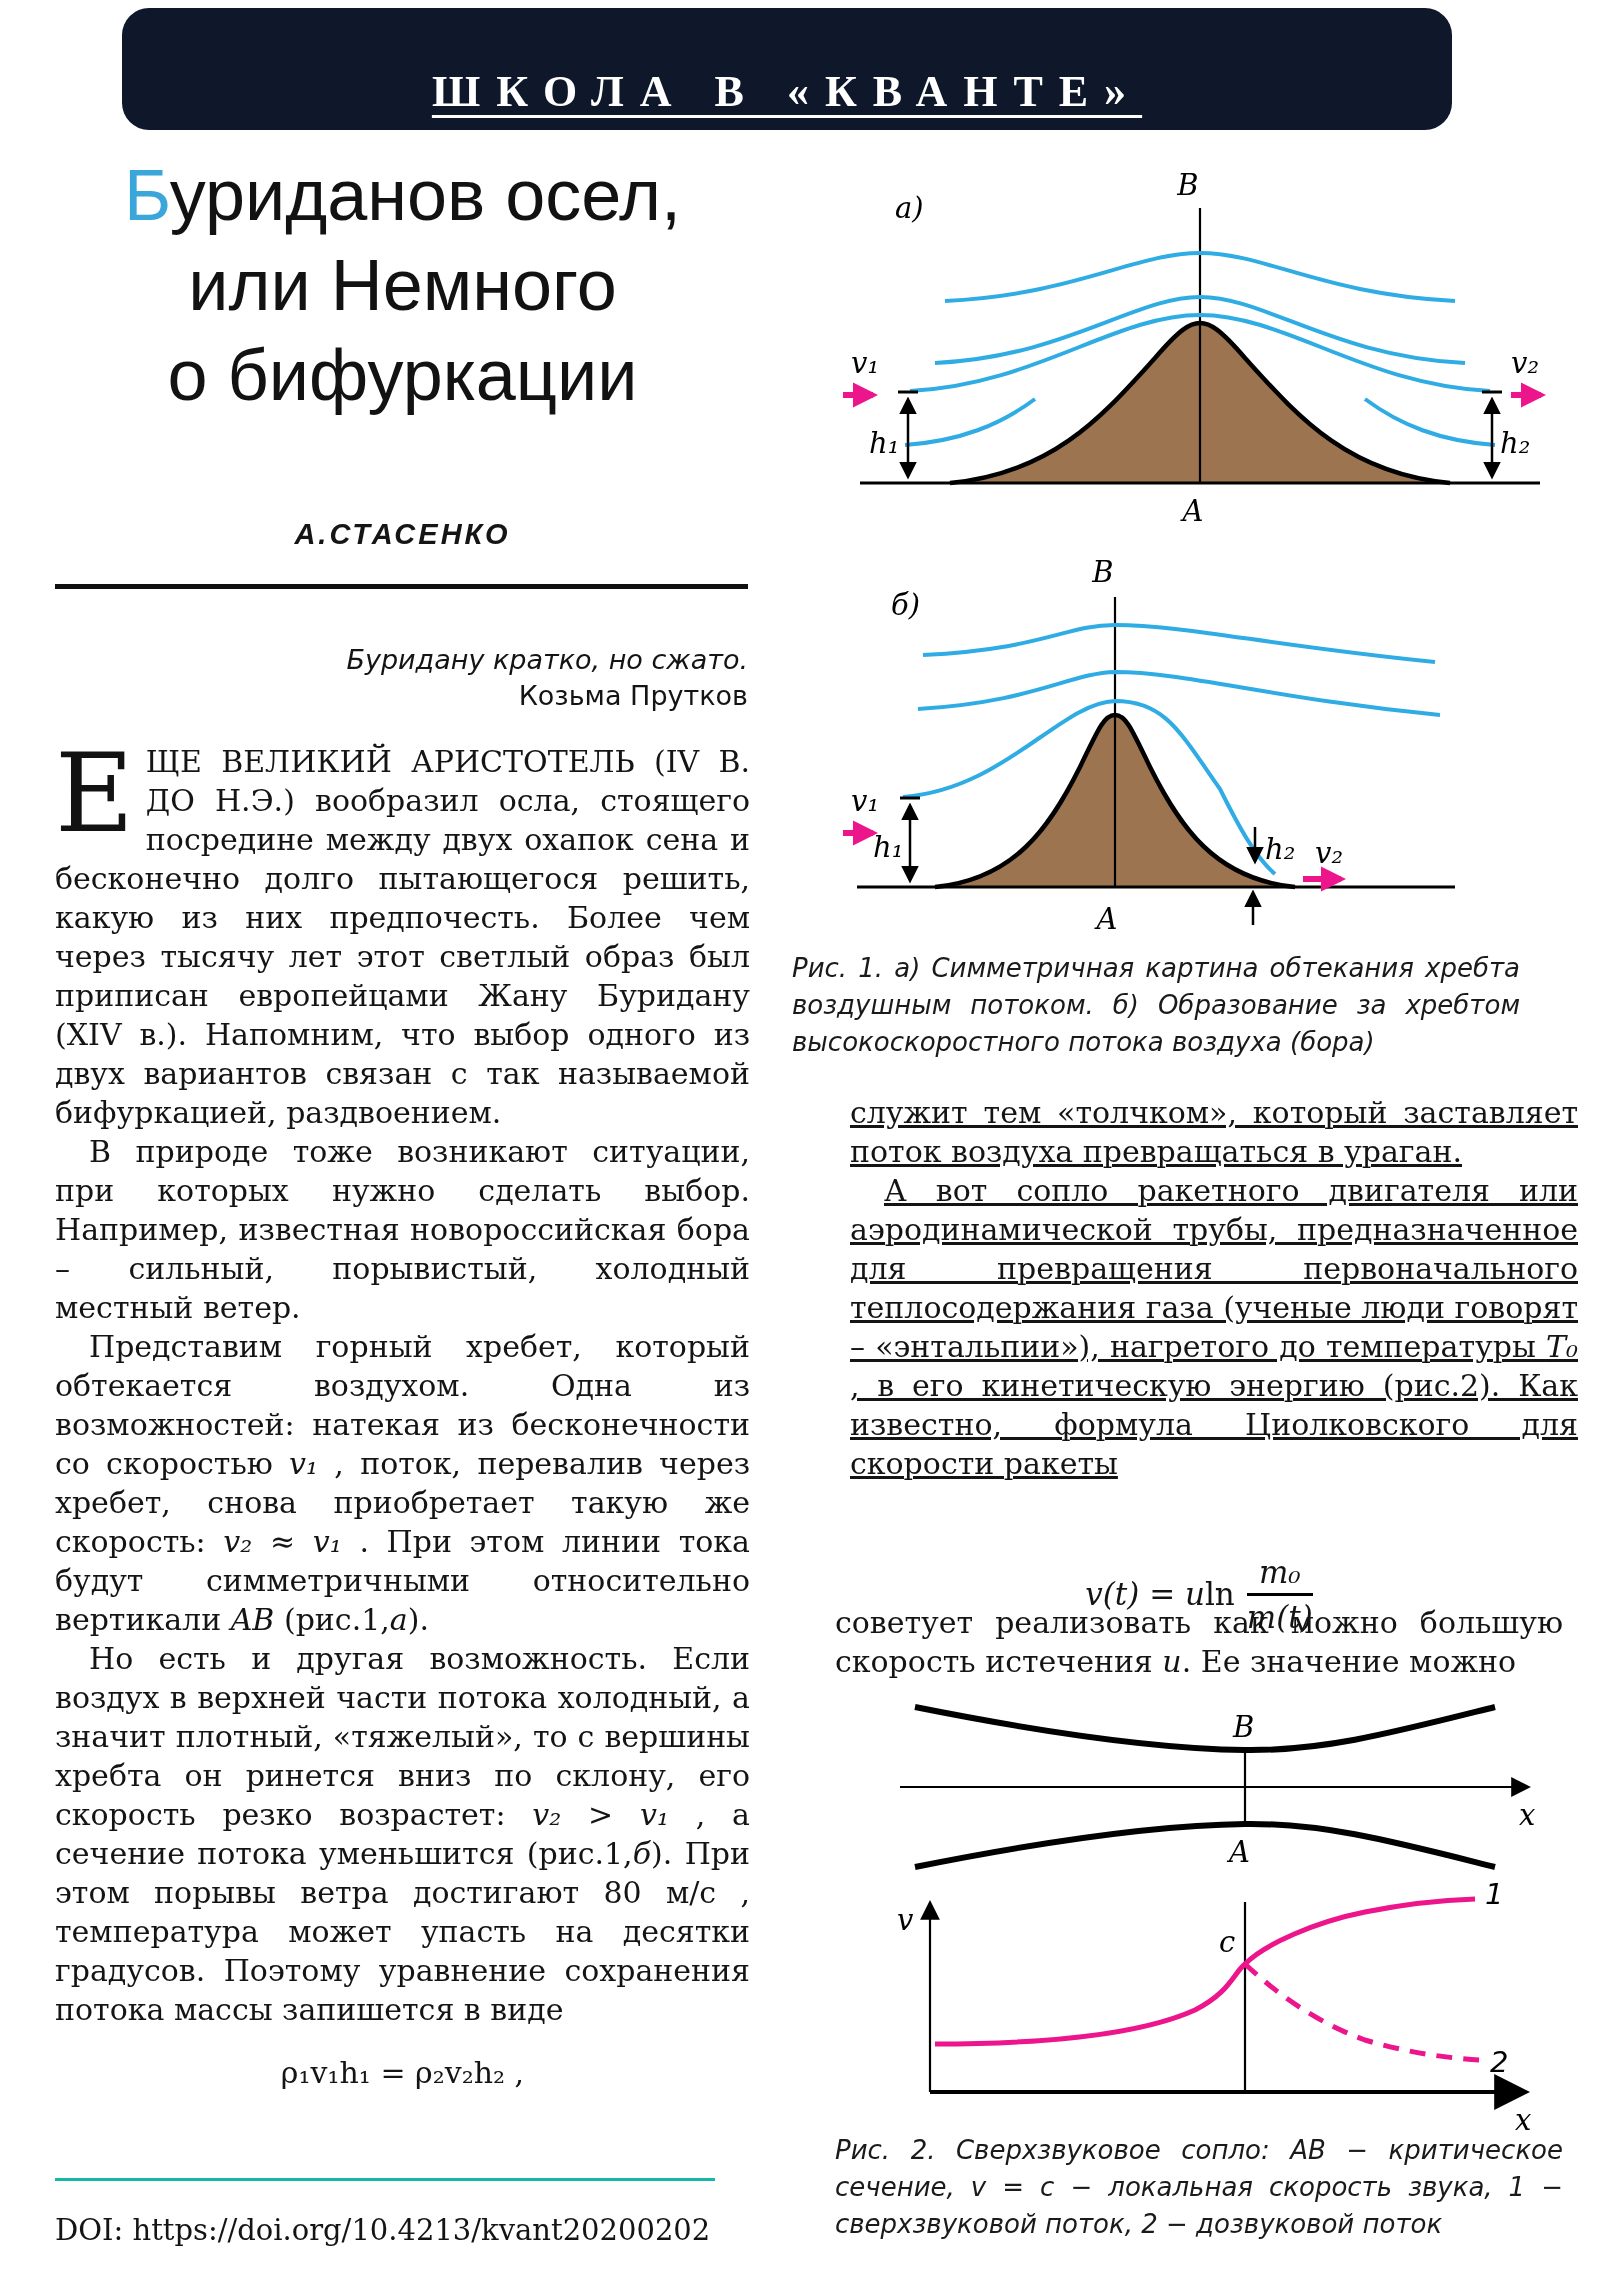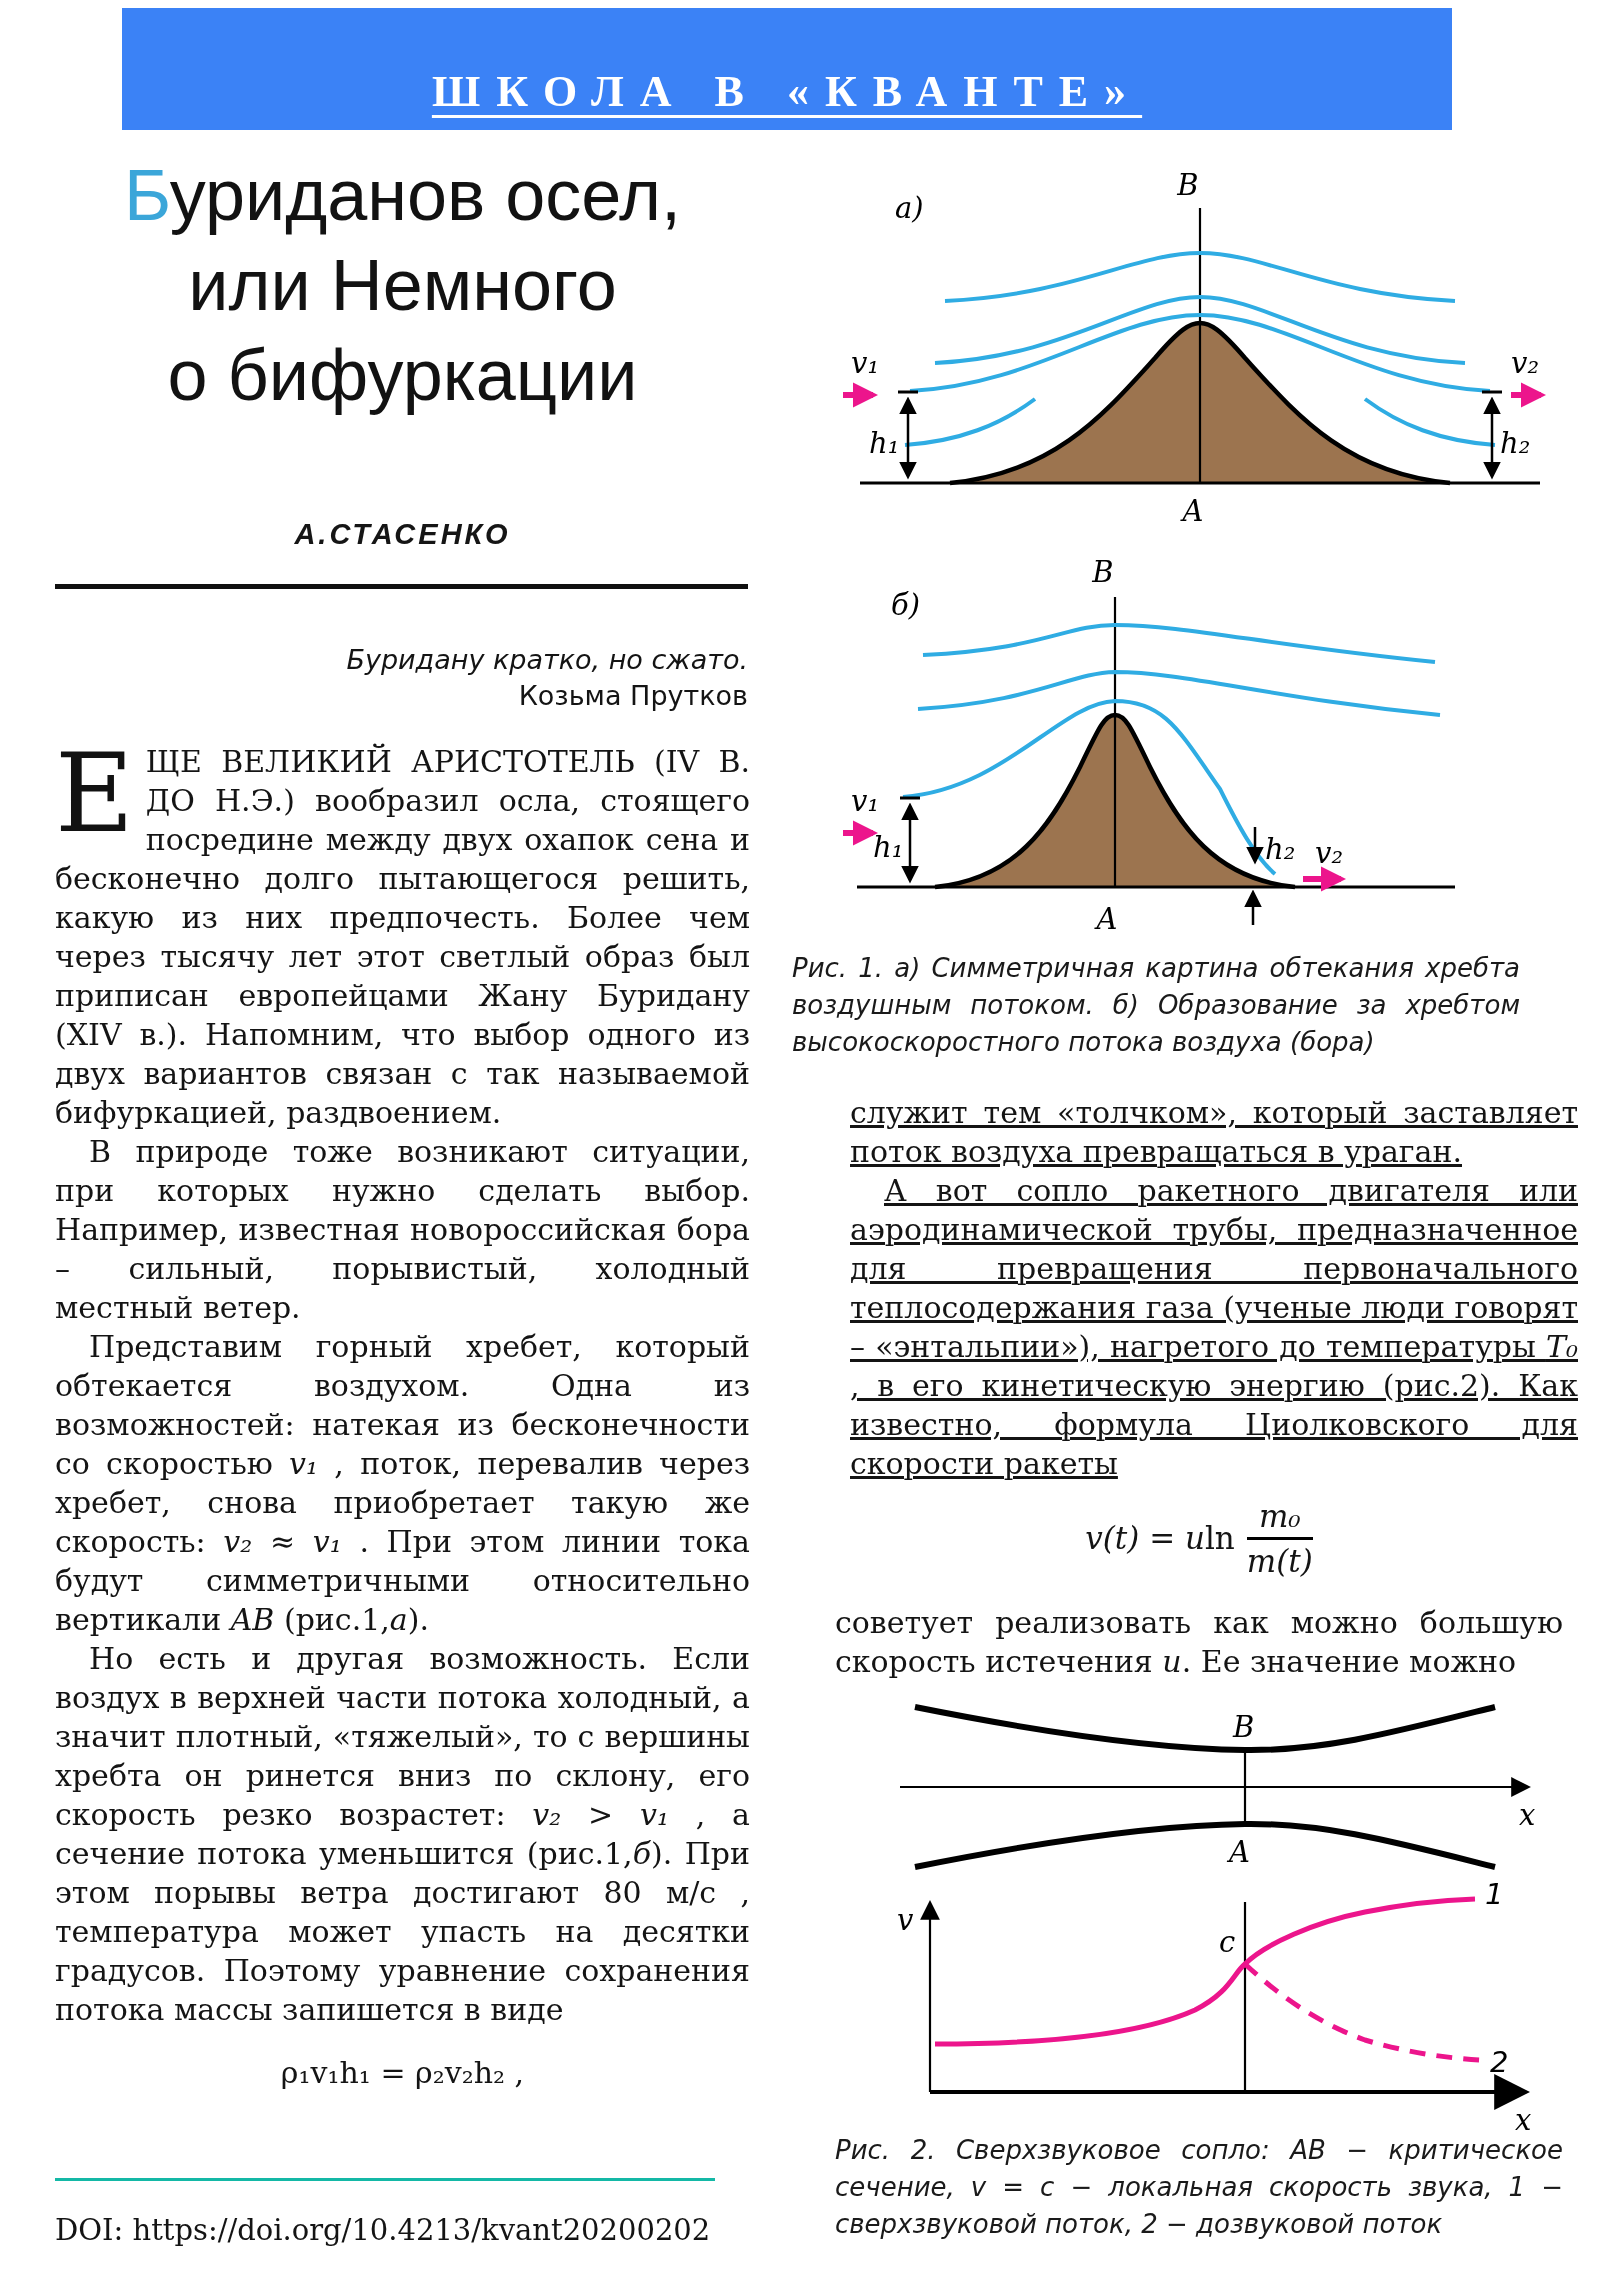--- a/index.html
+++ b/index.html
@@ -1,22 +1,22 @@
 <!DOCTYPE html>
 <html><head>
 <meta charset="utf-8">
 <style>
   html,body{margin:0;padding:0;}
   body{width:1600px;height:2296px;position:relative;background:#ffffff;overflow:hidden;
        font-family:"DejaVu Serif","Liberation Serif",serif;color:#141414;}
   .abs{position:absolute;}
 
   
-  .banner{left:122px;top:8px;width:1330px;height:122px;background:#3b82f6;
-          display:flex;align-items:flex-end;justify-content:center;}
+  .banner{left:122px;top:8px;width:1330px;height:122px;background:#0f172a;
+          display:flex;align-items:flex-end;justify-content:center;border-radius:27px;}
   .banner-text{font-family:"Liberation Serif",serif;font-weight:700;color:#ffffff;
                font-size:44px;letter-spacing:16px;line-height:1;padding-bottom:16px;
                text-decoration:underline;text-underline-offset:9px;text-decoration-thickness:2.5px;}
 
   
   .title{left:55px;top:150px;width:695px;text-align:center;
          font-family:"Liberation Sans",sans-serif;font-weight:400;
          font-size:72px;line-height:90px;color:#121212;}
   .title .t-line{display:block;white-space:nowrap;}
   .title .initial{color:#3BA6D9;}
@@ -44,21 +44,21 @@
   .doi{font-size:29px;}
 
   
   #rtext1{left:850px;top:1093px;width:728px;text-decoration:underline;}
   #rtext2{left:835px;top:1603px;width:728px;}
   .caption{font-family:"DejaVu Sans","Liberation Sans",sans-serif;font-style:italic;
            font-size:26px;line-height:37px;text-align:justify;color:#1a1a1a;}
   #cap1{left:792px;top:950px;width:728px;}
   #cap2{left:835px;top:2132px;width:728px;}
 
-  #formula2{left:835px;top:1498px;width:728px;display:flex;justify-content:center;
+  #formula2{left:835px;top:1554px;width:728px;display:flex;justify-content:center;
             align-items:center;font-size:31px;}
   #formula2 .frac{display:inline-flex;flex-direction:column;align-items:center;margin-left:12px;}
   #formula2 .fbar{height:2.5px;background:#000;align-self:stretch;margin:3px 0;}
 
   #fig1a{left:835px;top:133px;}
   #fig1b{left:835px;top:527px;}
   #fig2{left:835px;top:1692px;}
 
   .flab{font-family:"DejaVu Serif","Liberation Serif",serif;font-style:italic;font-size:29px;fill:#000;}
   .fnum{font-family:"DejaVu Sans","Liberation Sans",sans-serif;font-style:italic;font-size:29px;fill:#000;}

